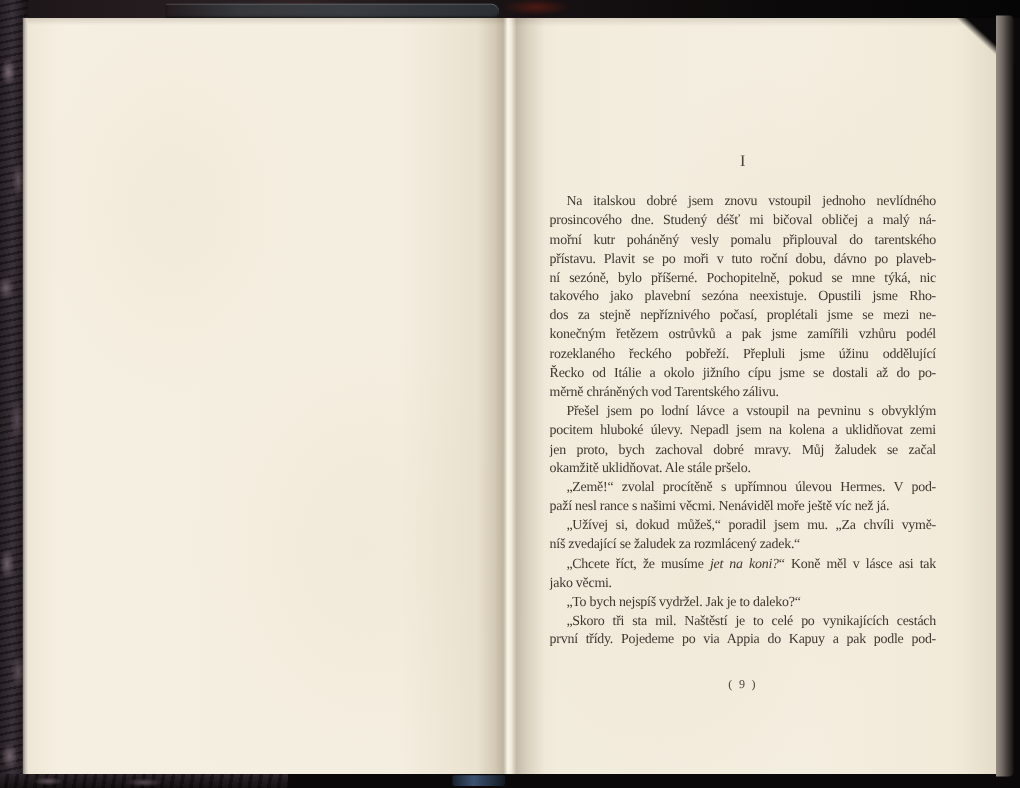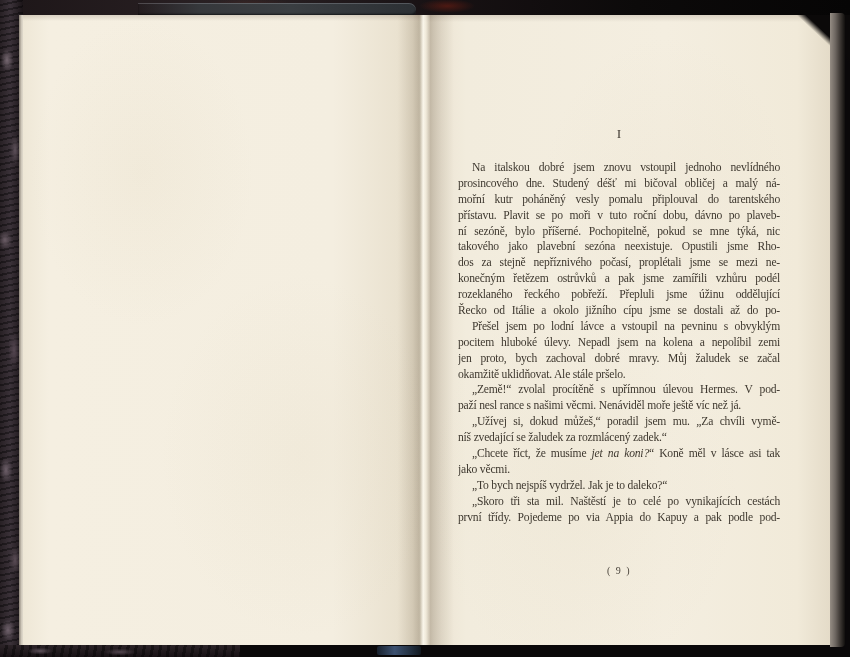--- a/index.html
+++ b/index.html
@@ -132,22 +132,23 @@
         <div class="line indent">Na italskou dobré jsem znovu vstoupil jednoho nevlídného</div>
         <div class="line">prosincového dne. Studený déšť mi bičoval obličej a malý ná-</div>
         <div class="line">mořní kutr poháněný vesly pomalu připlouval do tarentského</div>
         <div class="line">přístavu. Plavit se po moři v tuto roční dobu, dávno po plaveb-</div>
         <div class="line">ní sezóně, bylo příšerné. Pochopitelně, pokud se mne týká, nic</div>
         <div class="line">takového jako plavební sezóna neexistuje. Opustili jsme Rho-</div>
         <div class="line">dos za stejně nepříznivého počasí, proplétali jsme se mezi ne-</div>
         <div class="line">konečným řetězem ostrůvků a pak jsme zamířili vzhůru podél</div>
         <div class="line">rozeklaného řeckého pobřeží. Přepluli jsme úžinu oddělující</div>
         <div class="line">Řecko od Itálie a okolo jižního cípu jsme se dostali až do po-</div>
+        <div class="line last">měrně chráněných vod Tarentského zálivu.</div>
         <div class="line indent">Přešel jsem po lodní lávce a vstoupil na pevninu s obvyklým</div>
-        <div class="line">pocitem hluboké úlevy. Nepadl jsem na kolena a nepolíbil zemi</div>
+        <div class="line">pocitem hluboké úlevy. Nepadl jsem na kolena a uklidňovat zemi</div>
         <div class="line">jen proto, bych zachoval dobré mravy. Můj žaludek se začal</div>
         <div class="line last">okamžitě uklidňovat. Ale stále pršelo.</div>
         <div class="line indent">„Země!“ zvolal procítěně s upřímnou úlevou Hermes. V pod-</div>
         <div class="line last">paží nesl rance s našimi věcmi. Nenáviděl moře ještě víc než já.</div>
         <div class="line indent">„Užívej si, dokud můžeš,“ poradil jsem mu. „Za chvíli vymě-</div>
         <div class="line last">níš zvedající se žaludek za rozmlácený zadek.“</div>
         <div class="line indent"><span>„Chcete říct, že musíme </span><span class="it">jet na koni?</span><span>“ Koně měl v lásce asi tak</span></div>
         <div class="line last">jako věcmi.</div>
         <div class="line last indent">„To bych nejspíš vydržel. Jak je to daleko?“</div>
         <div class="line indent">„Skoro tři sta mil. Naštěstí je to celé po vynikajících cestách</div>

